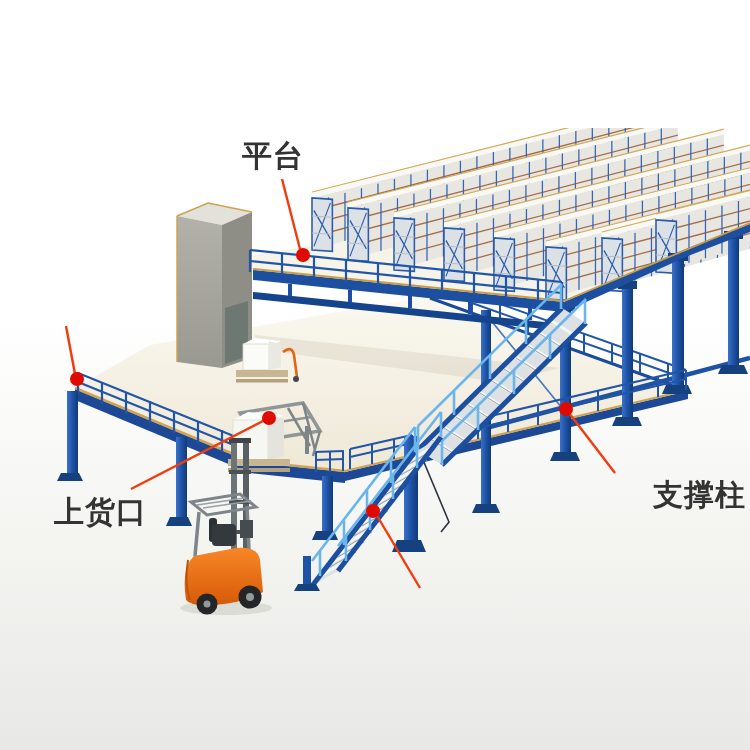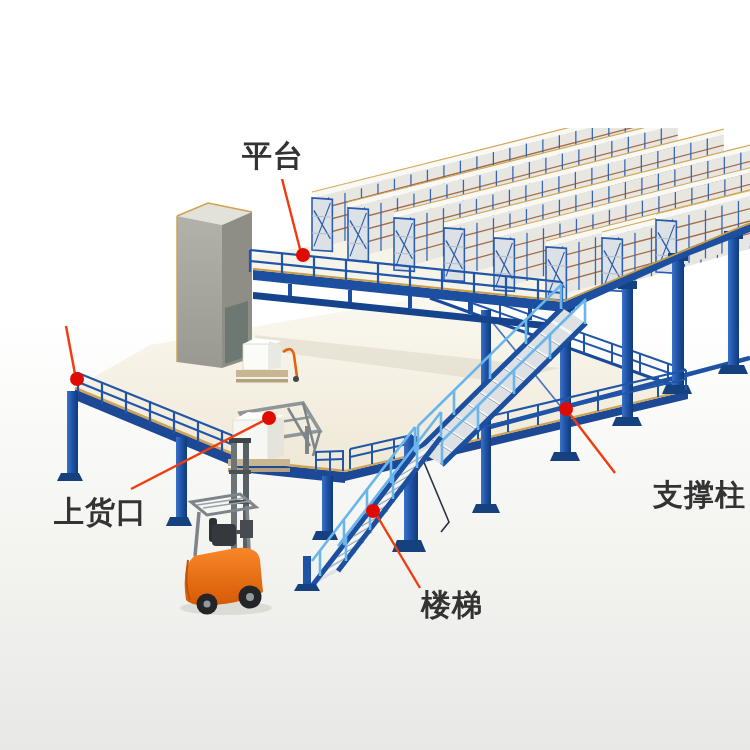--- a/index.html
+++ b/index.html
@@ -243,15 +243,14 @@
       <circle cx="269" cy="418" r="7" fill="#e00b00"></circle>
       <line x1="615" y1="473" x2="569" y2="413" stroke="#f03c0e" stroke-width="2.4"></line>
       <circle cx="566" cy="409" r="7" fill="#e00b00"></circle>
       <line x1="420" y1="588" x2="376" y2="514" stroke="#f03c0e" stroke-width="2.4"></line>
       <circle cx="373" cy="511" r="7" fill="#e00b00"></circle>
     </svg>
 
 <div class="callout" style="left: 242px; top: 136px; color: rgb(51, 51, 51);">平台</div>
 <div class="callout" style="left: 54px; top: 492px; color: rgb(51, 51, 51);">上货口</div>
 <div class="callout" style="left: 613px; top: 475px; color: rgb(51, 51, 51); margin-left: 40px;">支撑柱</div>
-<div class="callout" style="left: 421px; top: 585px; color: rgb(51, 51, 51);">楼梯</div>
 
 </div>
 
 </body></html>

